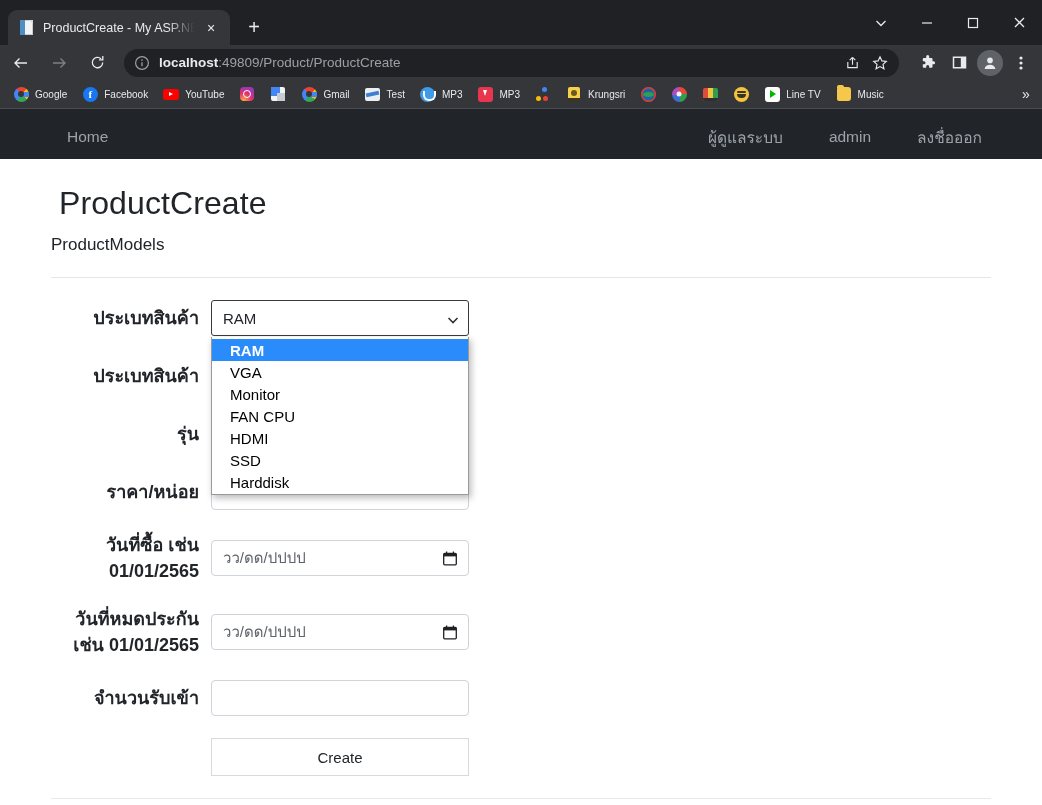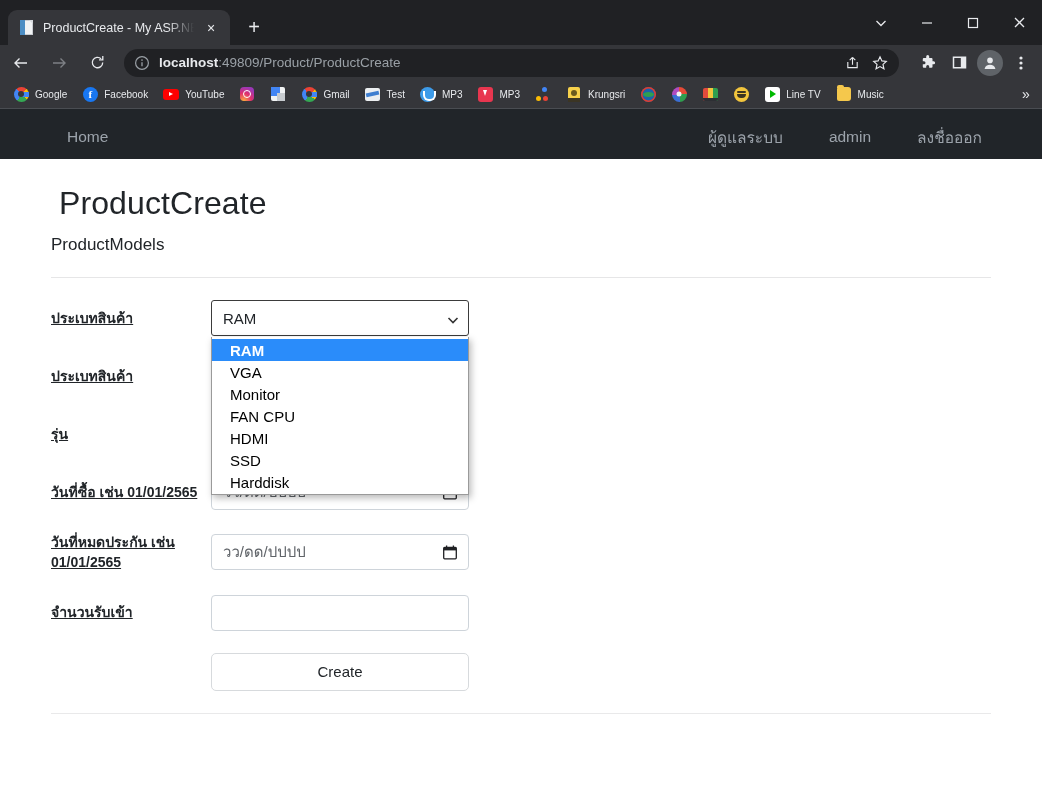--- a/index.html
+++ b/index.html
@@ -198,35 +198,35 @@
     letter-spacing:0.1px;
   }
   .page-sub {
     font-size:17px; font-weight:400; color:#212529; margin:13px 0 0 0;
   }
   .hr { height:1px; background:#e6e6e7; margin:22px 0 0 0; border:0; }
 
   .form { margin-top:22px; position:relative; }
   .form-row { display:flex; align-items:center; margin-bottom:22px; }
   .form-label {
-    width:160px; flex:0 0 160px; padding-right:12px;
-    font-size:14px; font-weight:bold; color:#212529; line-height:1.45;text-decoration:underline;
+    width:160px; flex:0 0 160px; text-align:right; padding-right:12px;
+    font-size:18px; font-weight:bold; color:#212529; line-height:1.45;
   }
   .form-control {
     width:258px; flex:0 0 258px; height:36px; border:1px solid #ced4da;
     border-radius:4px; background:#fff; font-size:15px; color:#212529;
     padding:0 11px; font-family:"Liberation Sans", sans-serif;
   }
   .form-control.date {
     display:flex; align-items:center; justify-content:space-between;
     color:#5f6368;
   }
   .cal-ico { width:14px; height:15px; flex:0 0 14px; }
   .btn-create {
-    width:258px; height:38px; border:1px solid #d7dadd; border-radius:5px;
+    width:258px; height:38px; border:1px solid #d7dadd; border-radius:0;
     background:#fff; font-size:15px; color:#212529; display:flex;
     align-items:center; justify-content:center;
     font-family:"Liberation Sans", sans-serif;
   }
   .hr-bottom { height:1px; background:#e9e9ea; margin-top:17px; border:0; }
 
   
   .select-wrap { position:relative; width:258px; flex:0 0 258px; }
   .select-box {
     height:36px; border:1px solid #3b3b3b; border-radius:3px; background:#fff;
@@ -509,20 +509,24 @@
         <div class="form-row">
           <div class="form-label">ประเบทสินค้า</div>
           <input class="form-control" value="" style="">
         </div>
 
         <div class="form-row">
           <div class="form-label">รุ่น</div>
           <input class="form-control" value="" style="">
         </div>
 
+        <div class="form-row">
+          <div class="form-label">ราคา/หน่อย</div>
+          <input class="form-control" value="" style="">
+        </div>
 
         <div class="form-row">
           <div class="form-label">วันที่ซื้อ เช่น 01/01/2565</div>
           <div class="form-control date">
             <span>วว/ดด/ปปปป</span>
             <span class="cal-ico">
               <svg width="14" height="15" viewBox="0 0 14 15">
                 <rect x="0.7" y="2.4" width="12.6" height="11.4" rx="1" fill="none" stroke="#202124" stroke-width="1.3"></rect>
                 <rect x="0.7" y="2.4" width="12.6" height="3" fill="#202124"></rect>
                 <path d="M3.6 0.6v2.4M10.4 0.6v2.4" stroke="#202124" stroke-width="1.3"></path>

